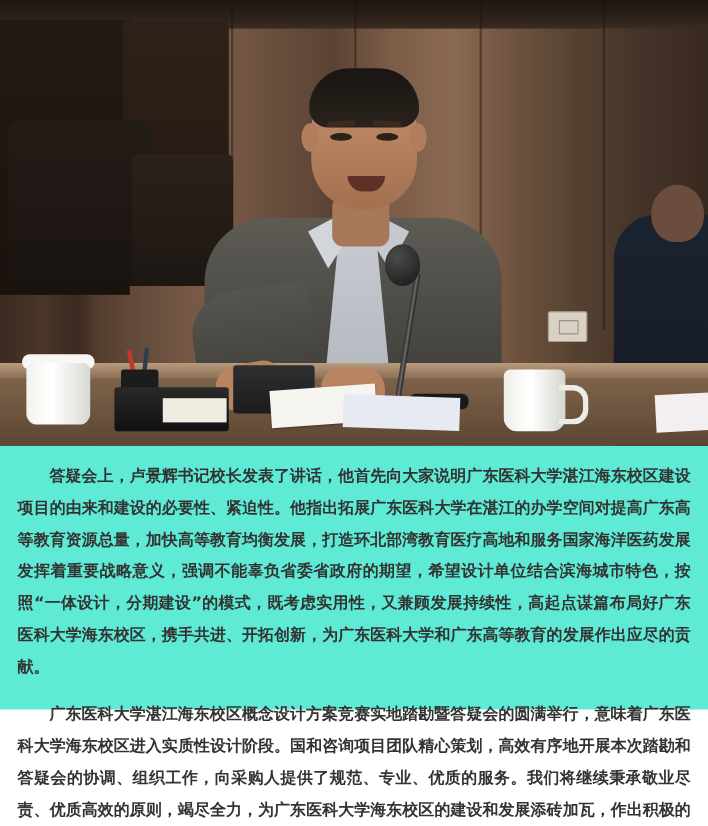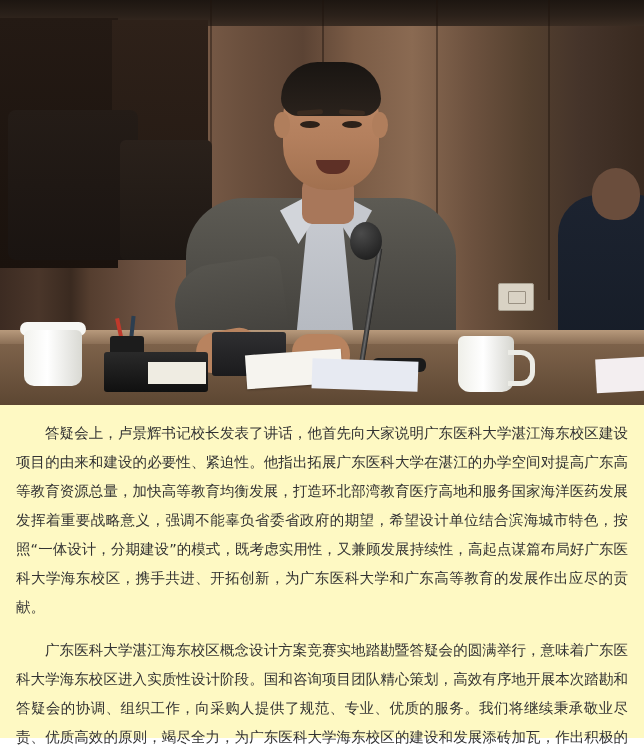--- a/index.html
+++ b/index.html
@@ -8,23 +8,24 @@
   }
   body {
     width: 644px;
     height: 751px;
     background: #ffffff;
     font-family: "DejaVu Sans", "Liberation Sans", sans-serif;
     overflow: hidden;
   }
   .page {
     width: 644px;
-    height: 738px;
+    height: 645px;
     position: relative;
-    background: #fef9c3;
+    background: #5eead4;
+    font-weight: bold;
   }
 
   
   .photo {
     position: relative;
     width: 644px;
     height: 405px;
     overflow: hidden;
     background: #2a211c;
   }

